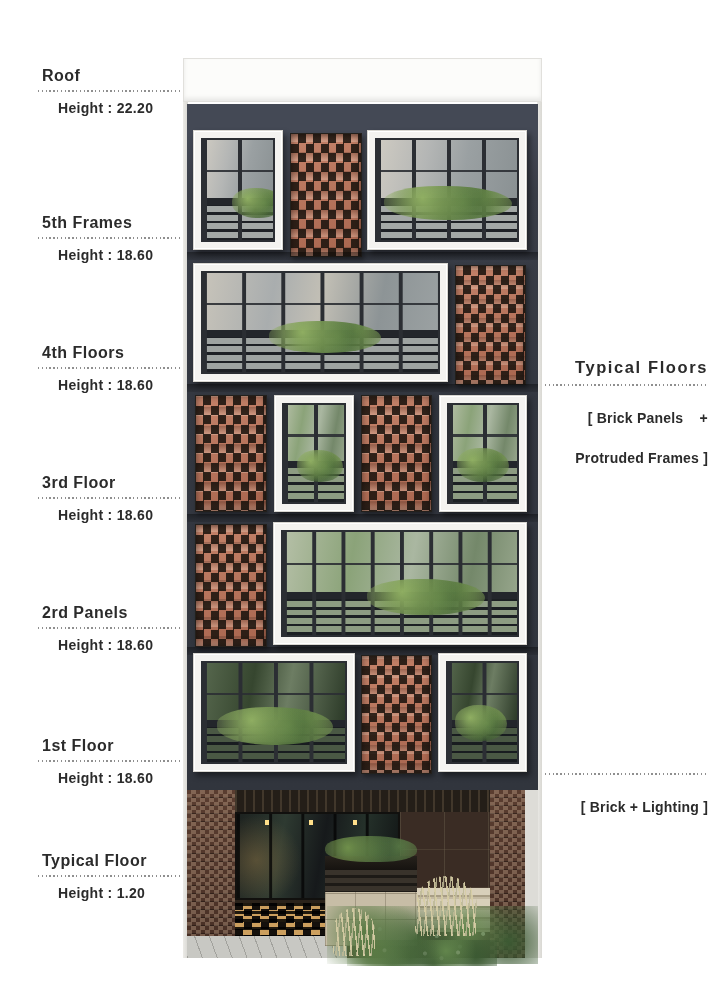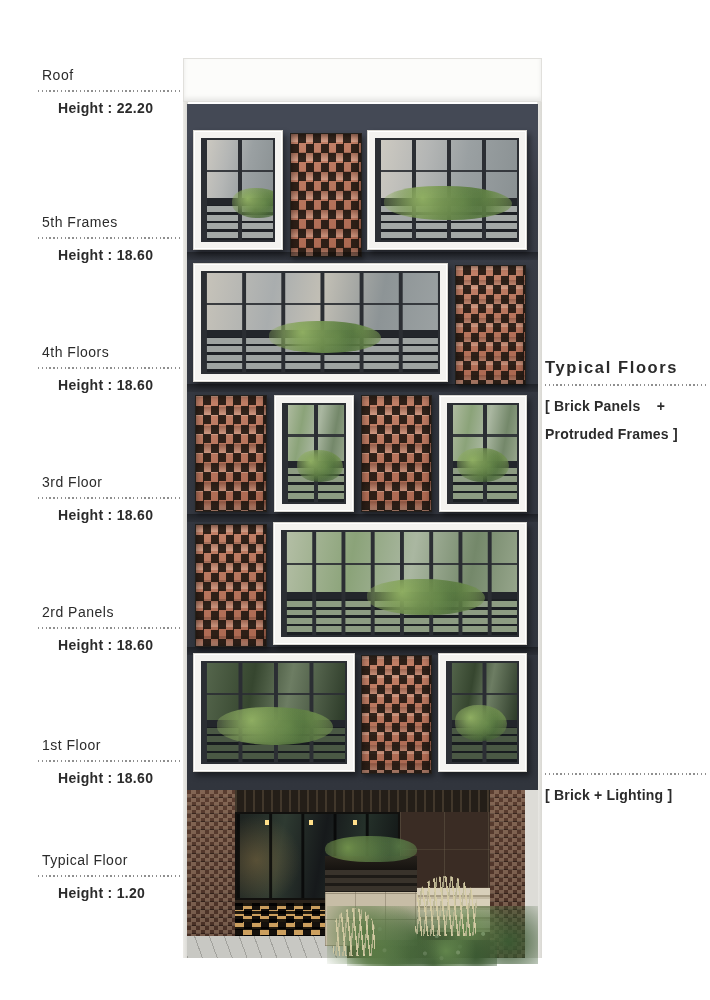--- a/index.html
+++ b/index.html
@@ -6,28 +6,28 @@
     --text:#2b2b2b; --dotted:#8f8f8f; --facade:#383c45; --mull:#2b2e33;
     --brick:#b5735a; --frame:#f4f3f0; --stone:#cdc3ab; --gbrick:#50352a;
   }
   *{box-sizing:border-box;}
   html,body{margin:0;padding:0;}
   body{width:710px;height:1000px;background:#ffffff;font-family:"Liberation Sans",sans-serif;color:var(--text);}
   .canvas{position:relative;width:710px;height:1000px;background:#fff;overflow:hidden;}
 
   
   .lnote{position:absolute;left:38px;width:142px;}
-  .lnote .lbl{font-size:14px;font-weight:400;letter-spacing:.5px;padding-left:4px;line-height:19px;}
+  .lnote .lbl{font-size:16px;font-weight:700;letter-spacing:.5px;padding-left:4px;line-height:19px;}
   .lnote .dot{margin-top:5px;height:2px;background-image:repeating-linear-gradient(90deg,var(--dotted) 0 1.4px,transparent 1.4px 3.8px);}
   .lnote .hgt{margin-top:8px;font-size:14px;font-weight:700;letter-spacing:.3px;padding-left:4px;margin-left:16px;}
 
-  .rnote{position:absolute;left:545px;width:163px;text-align:left;}
+  .rnote{position:absolute;left:545px;width:163px;text-align:right;}
   .rnote .lbl{font-size:16.5px;font-weight:700;letter-spacing:1.6px;line-height:19px;}
   .rnote .dot{margin-top:7px;height:2px;background-image:repeating-linear-gradient(90deg,var(--dotted) 0 1.4px,transparent 1.4px 3.8px);}
-  .rnote .ln{margin-top:12px;font-size:14px;font-weight:700;letter-spacing:.2px;white-space:pre;}
+  .rnote .ln{margin-top:24px;font-size:14px;font-weight:700;letter-spacing:.2px;white-space:pre;}
 
   
   .building{position:absolute;left:183px;top:58px;width:359px;height:900px;}
   .parapet{position:absolute;left:0;top:2;width:359px;height:44px;background:#fcfcfa;border:1px solid #e1e0dc;box-shadow:inset 0 -3px 4px rgba(0,0,0,.08);}
   .sideL,.sideR{position:absolute;top:44px;width:5px;height:856px;background:linear-gradient(90deg,#ecebe7,#d9d8d3);}
   .sideL{left:0;} .sideR{left:354px;}
   .facade{position:absolute;left:4px;top:46px;width:351px;height:686px;background:linear-gradient(180deg,#444955 0 30px,#3a3e48 90px,#343841 40%,#31353d 100%);}
   .band{position:absolute;left:0;width:351px;height:8px;background:linear-gradient(180deg,rgba(0,0,0,.38),rgba(0,0,0,.12));}
 
   .win{position:absolute;background:var(--frame);border:1px solid #d8d6d0;padding:7px;box-shadow:3px 4px 6px rgba(0,0,0,.45),inset 0 0 0 1px #ffffff;}

